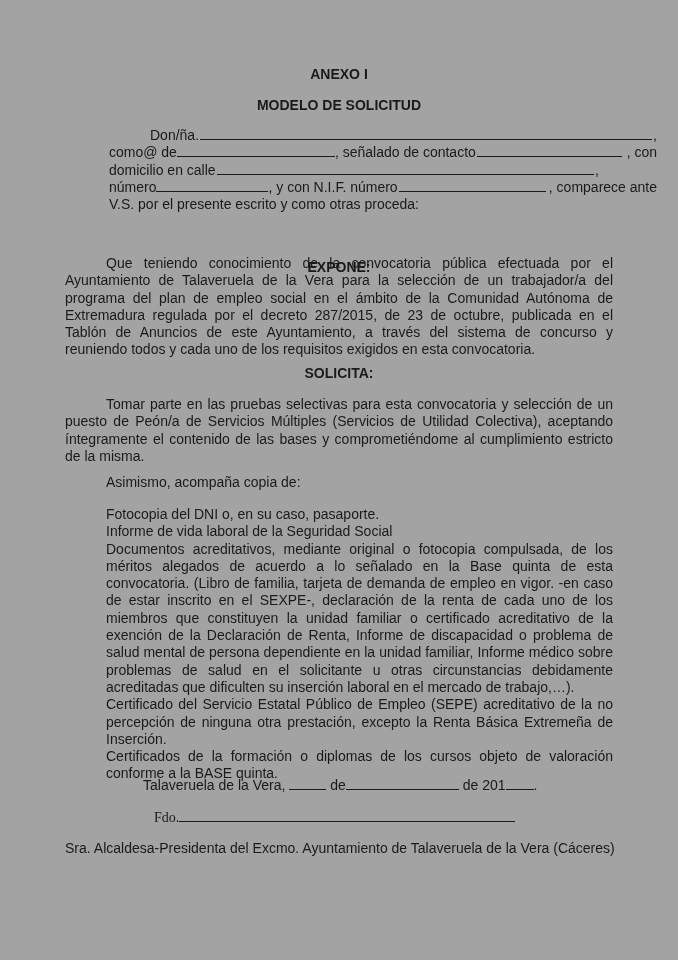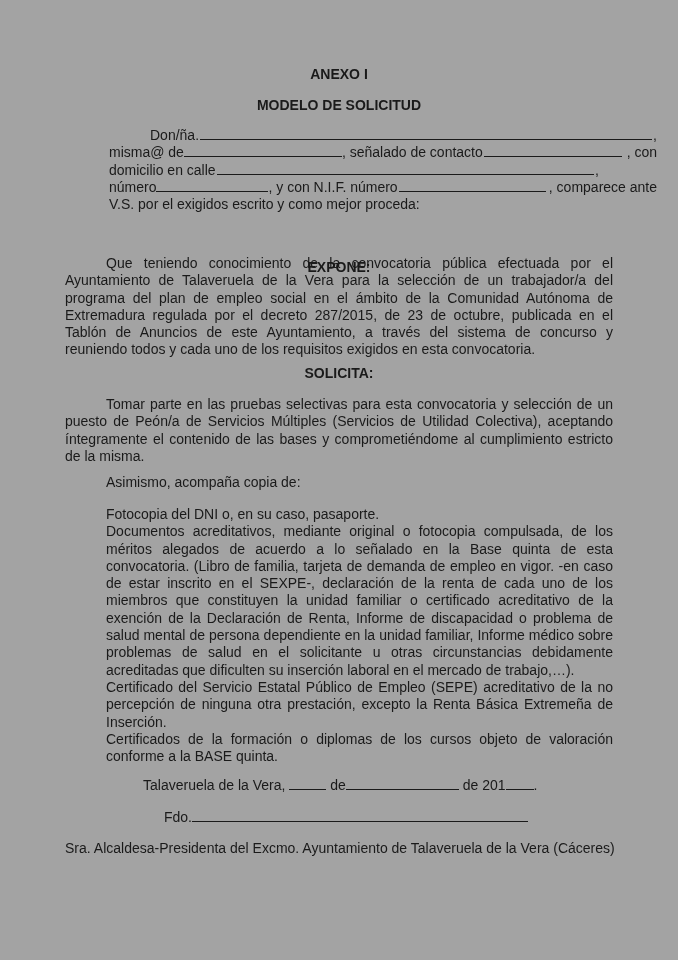--- a/index.html
+++ b/index.html
@@ -29,62 +29,63 @@
   <div class="center" style="top:66px;">ANEXO I</div>
   <div class="center" style="top:97px;">MODELO DE SOLICITUD</div>
 
   <div class="block" style="top:127px;margin-left:44px;">
     <div class="flexline">
       <span style="padding-left:41px;">Don/ña.</span>
       <span class="grow"></span>
       <span>,</span>
     </div>
     <div class="flexline">
-      <span>misma@ de</span>
+      <span>como@ de</span>
       <span class="blank" style="width:158px;"></span>
       <span>, señalado de contacto</span>
       <span class="grow"></span>
       <span style="padding-left:4px;">, con</span>
     </div>
     <div class="flexline" style="width:490px;">
       <span>domicilio en calle</span>
       <span class="grow"></span>
       <span>,</span>
     </div>
     <div class="flexline">
       <span>número</span>
       <span class="blank" style="width:112px;"></span>
       <span>, y con N.I.F. número</span>
       <span class="grow"></span>
       <span style="padding-left:2px;">, comparece ante</span>
     </div>
-    <div class="line">V.S. por el exigidos escrito y como mejor proceda:</div>
+    <div class="line">V.S. por el presente escrito y como otras proceda:</div>
   </div>
 
   <div class="center" style="top:223px;margin-top:36px;">EXPONE:</div>
   <div class="block just-last-left indent" style="top:255px;">Que teniendo conocimiento de la convocatoria pública efectuada por el Ayuntamiento de Talaveruela de la Vera  para la selección de un trabajador/a del programa del plan de empleo social en el ámbito de la Comunidad Autónoma de Extremadura regulada por el decreto 287/2015, de 23 de octubre, publicada en el Tablón de Anuncios de este Ayuntamiento, a través del sistema de concurso  y reuniendo todos y cada uno de los requisitos exigidos en esta convocatoria.</div>
 
   <div class="center" style="top:365px;">SOLICITA:</div>
   <div class="block just-last-left indent" style="top:396px;">Tomar parte en las pruebas selectivas para esta convocatoria y selección de un puesto de Peón/a de Servicios Múltiples (Servicios de Utilidad Colectiva), aceptando íntegramente el contenido de las bases y comprometiéndome al cumplimiento estricto de la misma.</div>
 
   <div class="list" style="top:474px;">Asimismo, acompaña copia de:</div>
 
   <div class="list just-last-left" style="top:506px;">
     <p>Fotocopia del DNI o, en su caso, pasaporte.</p>
+    <p>Informe de vida laboral de la Seguridad Social</p>
     <p>Documentos acreditativos, mediante original o fotocopia compulsada, de los méritos alegados de acuerdo a lo señalado en la Base quinta de esta convocatoria. (Libro de familia, tarjeta de demanda de empleo en vigor. -en caso de estar inscrito en el SEXPE-, declaración de la renta de cada uno de los miembros que constituyen la unidad familiar o certificado acreditativo de la exención de la Declaración de Renta, Informe de discapacidad o problema de salud mental de persona dependiente en la unidad familiar, Informe médico sobre problemas de salud en el solicitante u otras circunstancias debidamente acreditadas que dificulten su inserción laboral en el mercado de trabajo,…).</p>
     <p>Certificado del Servicio Estatal Público de Empleo (SEPE) acreditativo de la no percepción de ninguna otra prestación, excepto la Renta Básica Extremeña de Inserción.</p>
     <p>Certificados de la formación o diplomas de los cursos objeto de valoración conforme a la BASE quinta.</p>
   </div>
 
   <div style="position:absolute; left:143px; top:777px; white-space:nowrap; line-height:17px;">
     <span>Talaveruela de la Vera,</span>
     <span class="blank" style="width:37px;"></span>
     <span>de</span><span class="blank" style="width:113px;"></span>
     <span>de 201</span><span class="blank" style="width:28px;"></span><span>.</span>
   </div>
 
-  <div style="position:absolute; left:164px; top:809px; white-space:nowrap; line-height:17px;">
+  <div style="position:absolute; left:154px; top:809px; white-space:nowrap; line-height:17px;font-family:Liberation Serif, serif;">
     <span>Fdo.</span><span class="blank" style="width:336px;"></span>
   </div>
 
   <div style="position:absolute; left:65px; top:840px; white-space:nowrap; line-height:17px;">Sra. Alcaldesa-Presidenta del Excmo. Ayuntamiento de Talaveruela de la Vera (Cáceres)</div>
 
 </div>
 
 </body></html>

